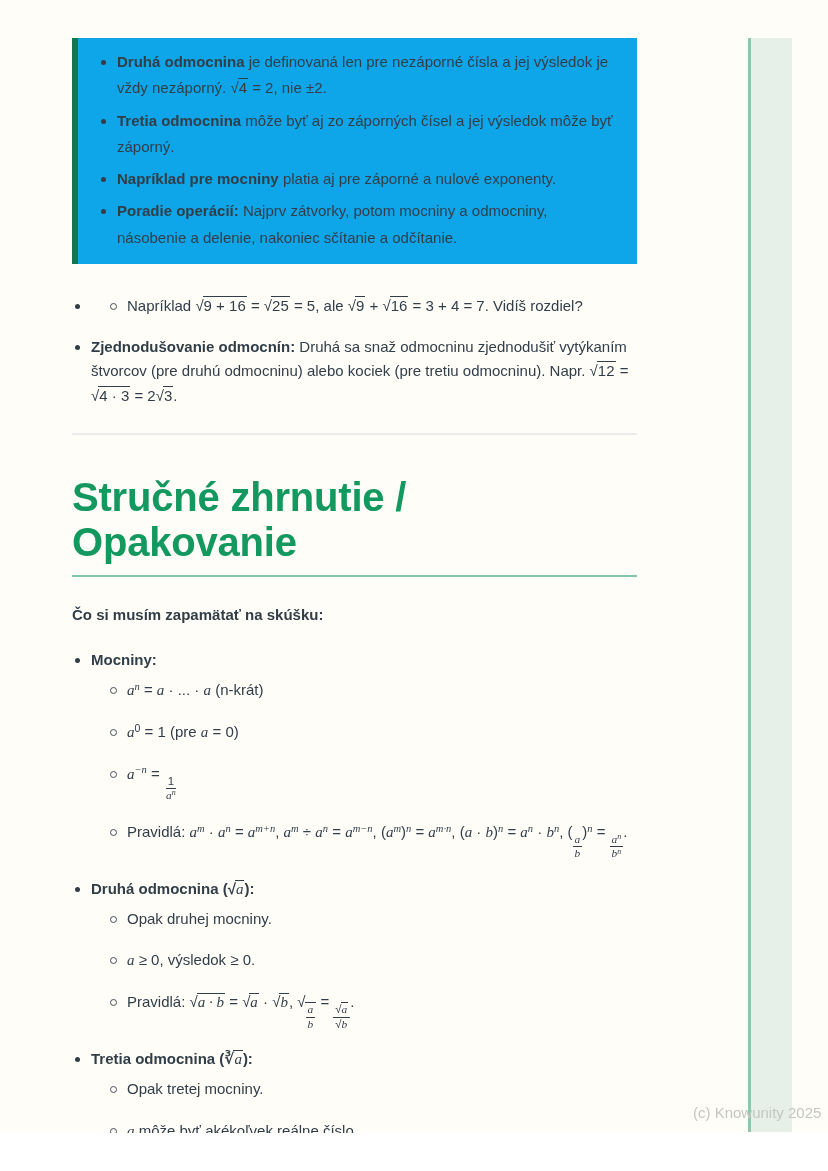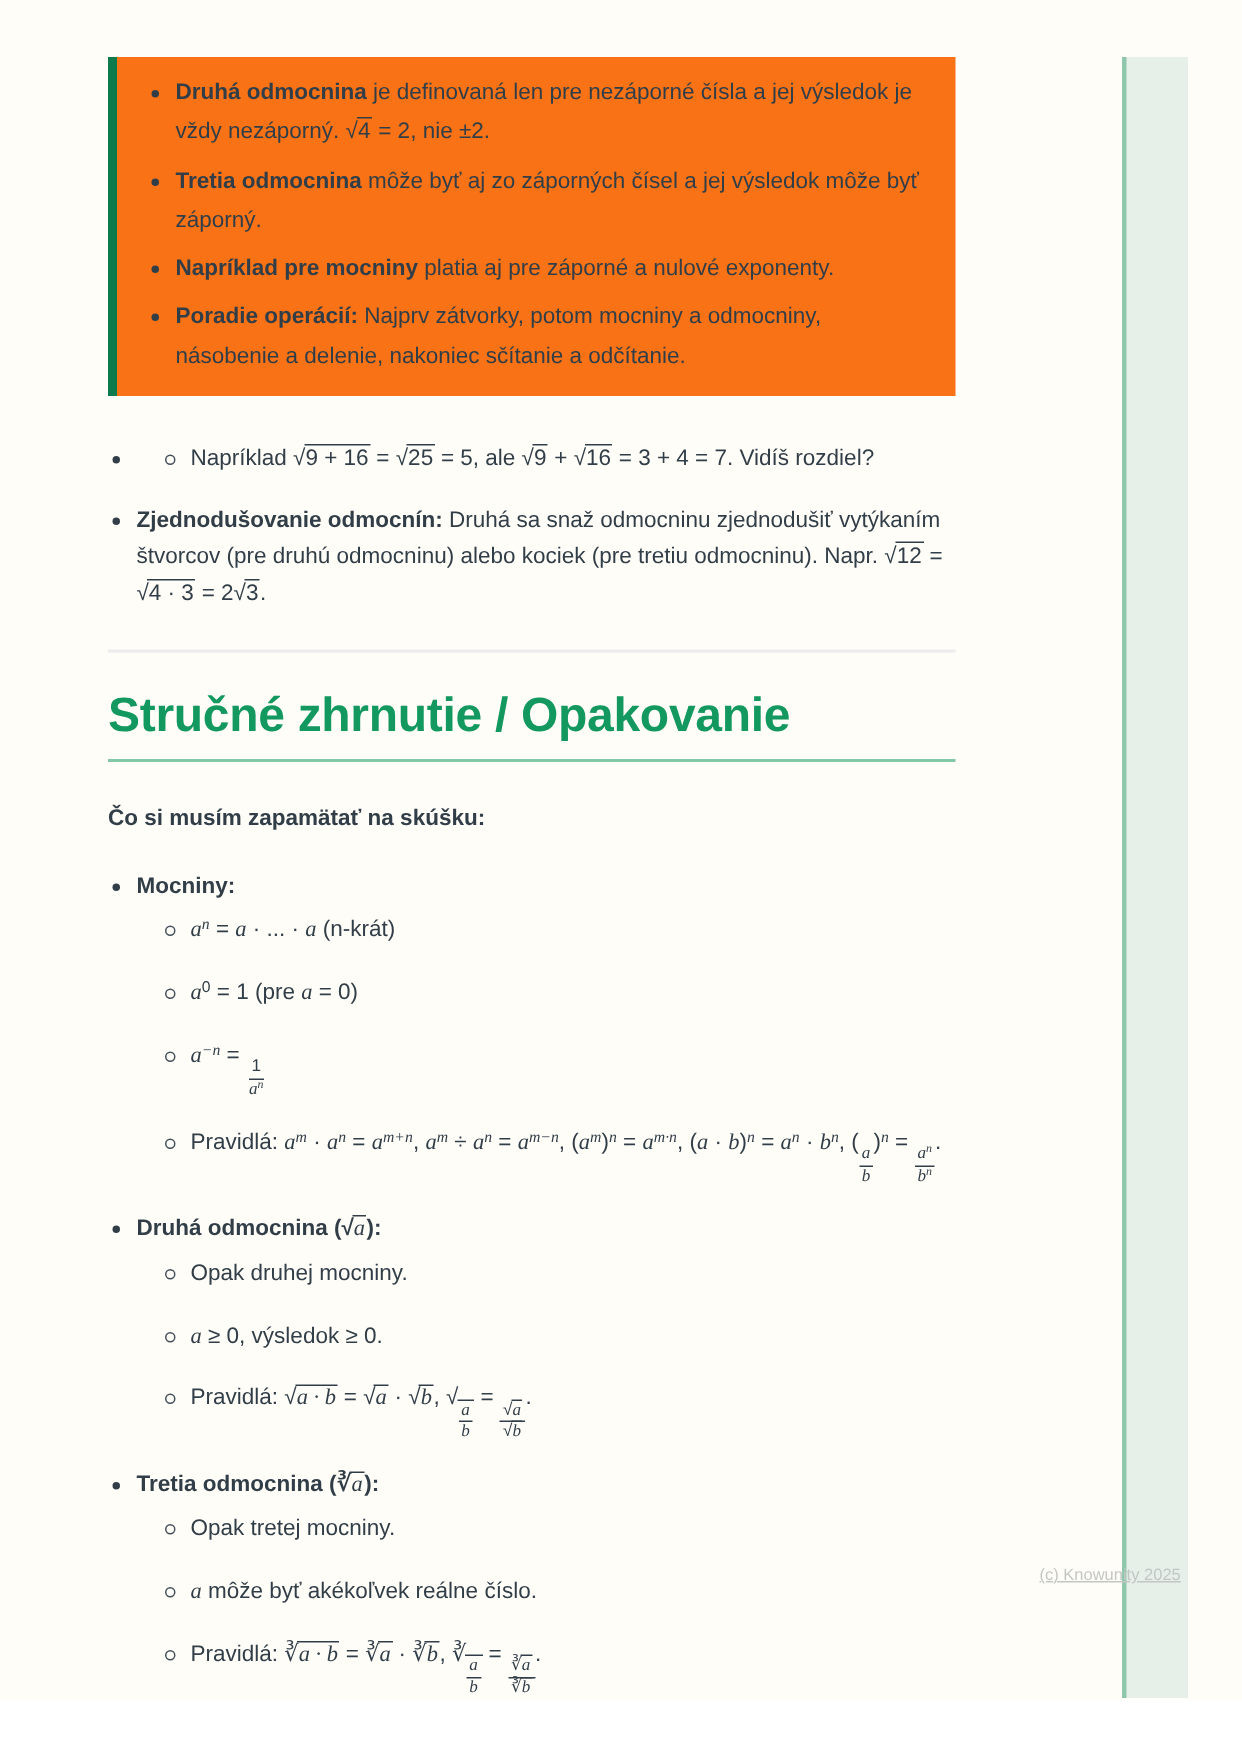--- a/index.html
+++ b/index.html
@@ -12,39 +12,39 @@
   .edge-strip{position:absolute;left:748px;top:38px;width:41px;height:1094px;background:#e6f0e9;border-left:3px solid #90c6ac;}
   .content{position:absolute;left:72px;top:38px;width:565px;}
   ul{list-style:none;margin:0;padding:0;}
   .li1{position:relative;padding-left:19px;line-height:1.65;}
   .li1::before{content:"";position:absolute;left:3px;top:10px;width:5px;height:5px;border-radius:50%;background:#313e48;}
   .li1 + .li1{margin-top:16px;}
   .subul{margin-top:5px;}
   .li2{position:relative;padding-left:19px;margin-left:17px;line-height:1.65;}
   .li2::before{content:"";position:absolute;left:2px;top:9px;width:5px;height:5px;border:1.4px solid #43505a;border-radius:50%;background:transparent;}
   .li2 + .li2{margin-top:17px;}
-  .callout{background:#f97316;border-left:6px solid #0c7a4d;padding:11px 24px 13px 20px;margin-bottom:30px;}
+  .callout{background:#0ea5e9;border-left:6px solid #0c7a4d;padding:11px 24px 13px 20px;margin-bottom:30px;}
   .callout .li1{line-height:1.75;}
   .callout .li1::before{top:11px;}
   .callout .li1 + .li1{margin-top:6px;}
   .divider{border:none;height:2px;background:#ececec;margin:24px 0 0 0;}
-  h1{font-size:32px;line-height:1.12;font-weight:700;color:#13985f;margin:24px 0 0 0;letter-spacing:-0.2px;}
+  h1{font-size:40px;line-height:1.12;font-weight:700;color:#13985f;margin:40px 0 0 0;letter-spacing:-0.2px;}
   .title-underline{height:2px;background:#82c8a6;margin-top:11px;}
   .intro{margin:26px 0 0 0;line-height:1.6;font-weight:bold;}
   .summary{margin-top:21px;}
   
   .sg-b{font-weight:700;}
   .sg-i{font-style:italic;}
   .sg-m{font-family:"Liberation Serif","DejaVu Serif",serif;font-style:italic;}
   .sg-sup{font-size:0.7em;position:relative;top:-0.5em;letter-spacing:0;}
   .sg-ov{border-top:1.2px solid currentColor;margin-left:-1px;padding:0 1px;}
   .frac{display:inline-flex;flex-direction:column;align-items:center;vertical-align:-0.55em;font-size:0.76em;line-height:1.18;text-align:center;}
   .frac .fnum{border-bottom:1px solid currentColor;padding:0 2px;}
   .frac .fden{padding:0 2px;}
-  .watermark{position:absolute;left:693px;top:1044px;font-size:11px;color:#c3c7c3;z-index:3;white-space:nowrap;text-decoration:underline;}
+  .watermark{position:absolute;left:693px;top:1104px;font-size:15px;color:#c3c7c3;z-index:3;white-space:nowrap;}
 </style>
 </head>
 <body>
 
 <div class="page">
   <div class="edge-strip"></div>
 
   <div class="content">
 
     <div class="callout">

